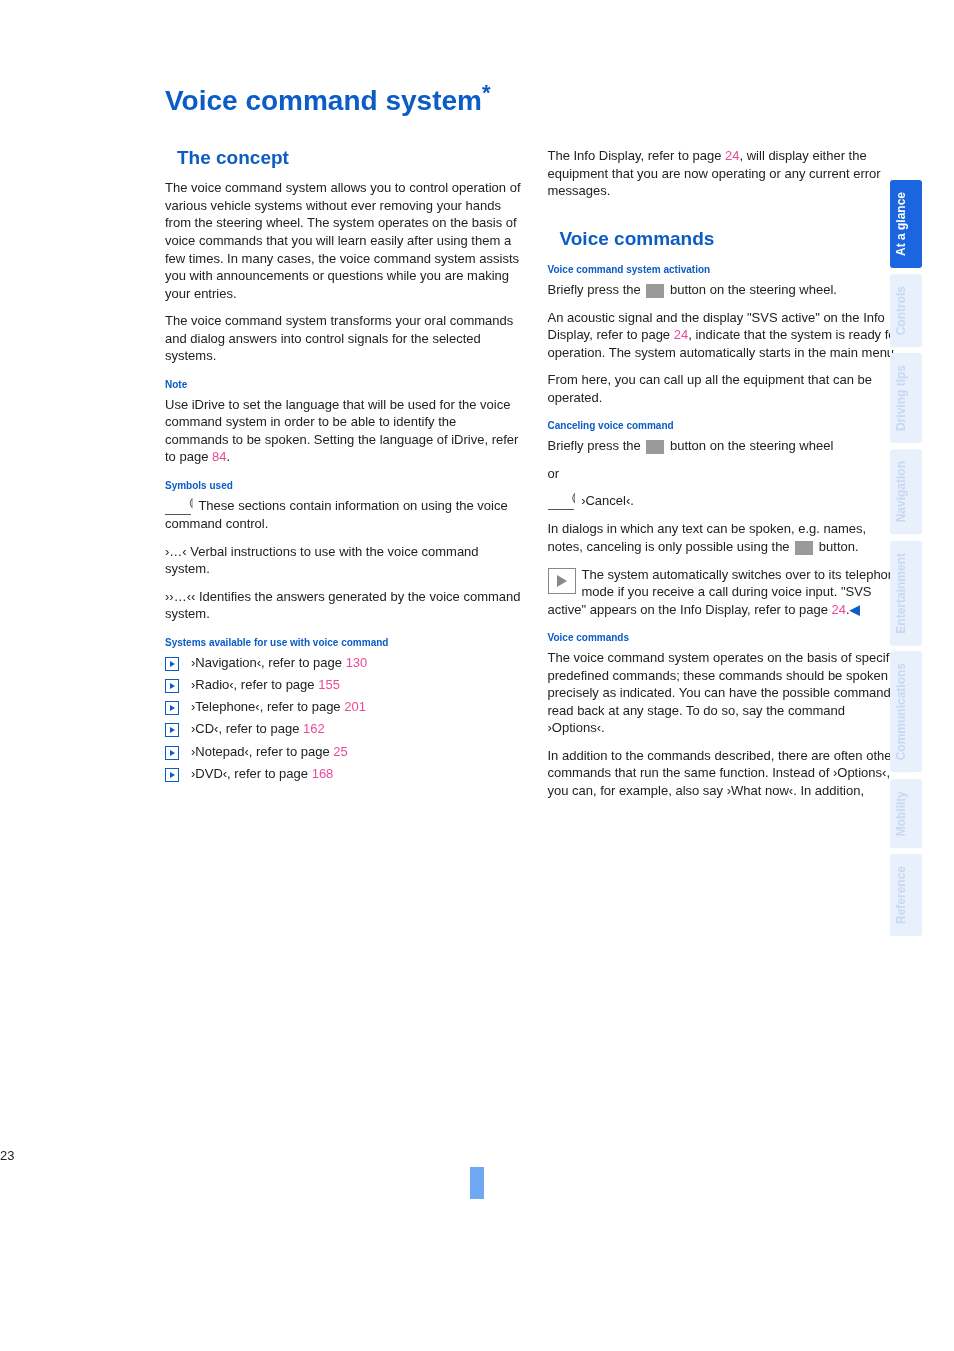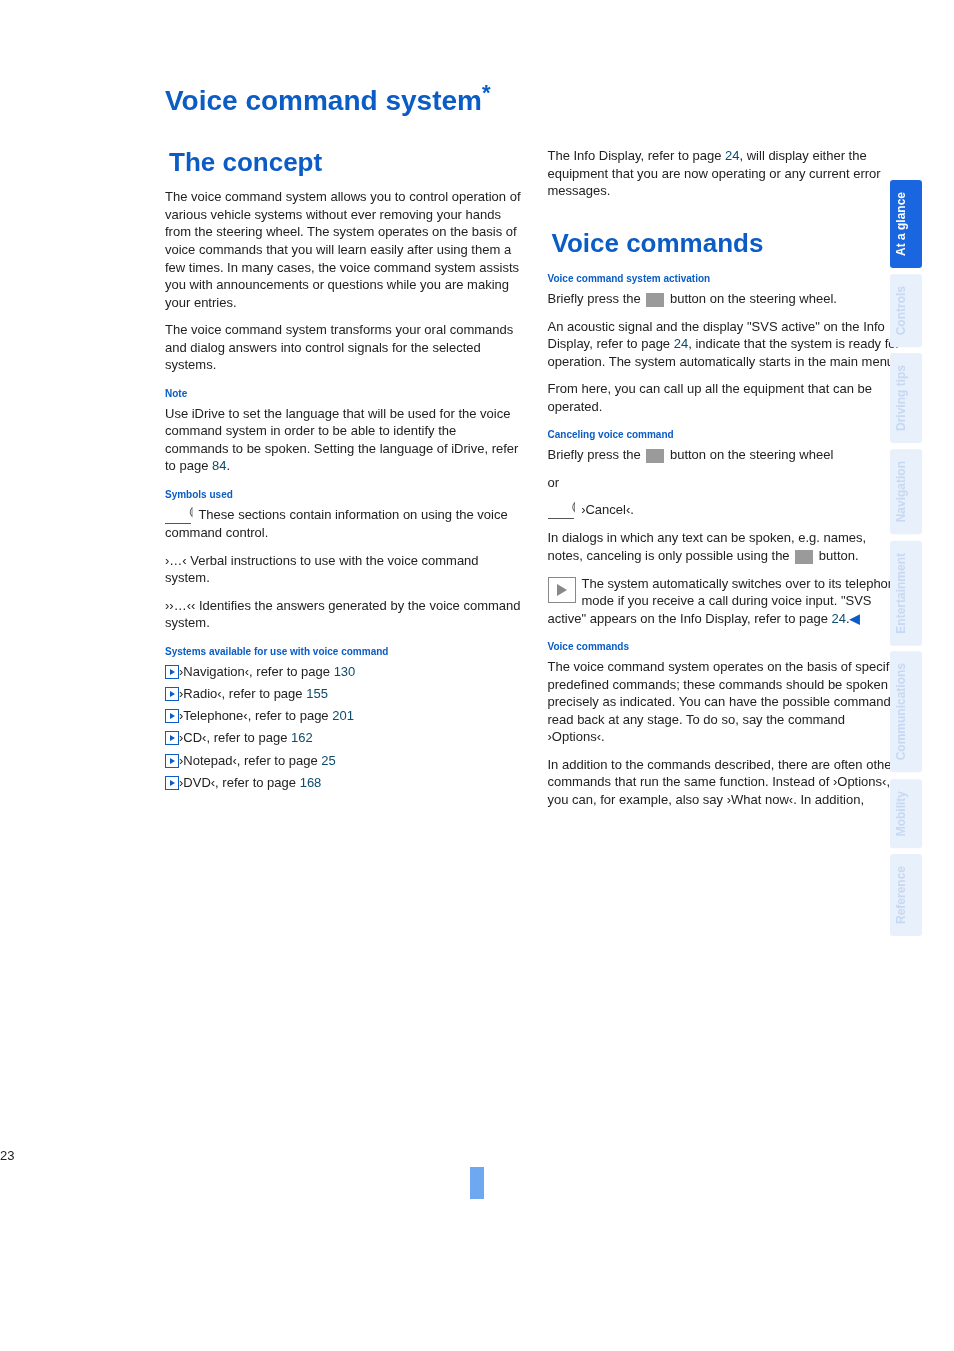--- a/index.html
+++ b/index.html
@@ -19,45 +19,46 @@
   }
   h1 {
     color: #0b5cc4;
     font-size: 28px;
     font-weight: bold;
     margin: 0 0 30px 0;
   }
   .star { vertical-align: super; font-size: 22px; }
   h2 {
     color: #0b5cc4;
-    font-size: 26px;
-    font-weight: bold;
-    margin: 0 0 10px 4px;
+    font-size: 19px;
+    font-weight: bold;
+    margin: 0 0 10px 12px;
   }
   h3 {
     color: #0b5cc4;
     font-size: 10px;
     font-weight: bold;
     margin: 14px 0 6px 0;
   }
   .columns {
     display: flex;
     gap: 26px;
   }
   .col {
     flex: 1;
     min-width: 0;
   }
   p { margin: 0 0 10px 0; line-height: 1.35; }
   .arrow-end { color: #0b5cc4; font-weight: bold; }
-  .pglink { color: #0c4a6e; margin-top: 48px; }
+  .pglink { color: #ec4899; margin-top: 48px; }
   .cmd-list { padding: 0; margin: 6px 0 10px 0; list-style: none; }
   .cmd-list li {
     display: flex;
-    align-items: flex-start;
+    align-items: center;
+    gap: 12px;
     margin: 4px 0;
     line-height: 1.4;
   }
   .play-icon {
     width: 12px; height: 12px;
     border: 1px solid #0b5cc4;
     display: inline-flex;
     align-items: center;
     justify-content: center;
     flex-shrink: 0;

